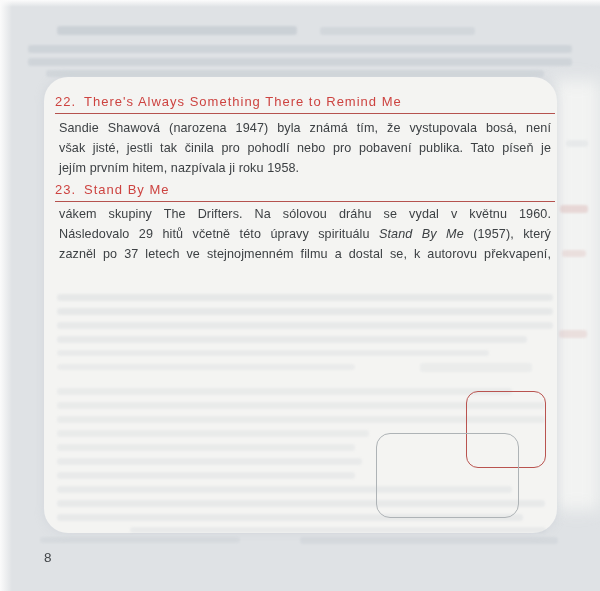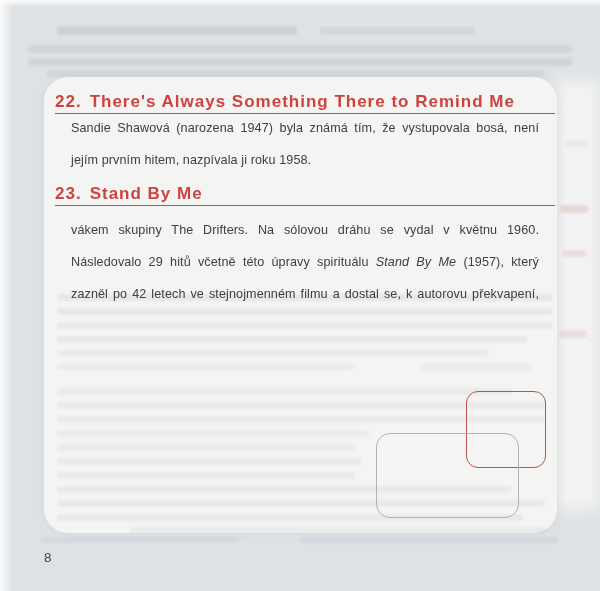--- a/index.html
+++ b/index.html
@@ -14,26 +14,26 @@
     background:linear-gradient(90deg,#fbfbfb,rgba(251,251,251,0));z-index:6;}
   .rightband{position:absolute;right:0;top:80px;width:46px;height:430px;
     background:#f2f3f2;filter:blur(8px);z-index:0;}
   .panel{
     position:absolute;left:44px;top:77px;width:513px;height:456px;
     background:#f4f4f2;border-radius:24px;z-index:1;
     box-shadow:0 0 10px rgba(190,196,202,.35);
   }
   .content{position:absolute;left:55px;top:92px;width:500px;z-index:2;}
   h2.heading{
-    margin:0;font-size:17px;line-height:19px;font-weight:bold;
+    margin:0;font-size:13px;line-height:19px;font-weight:normal;
     color:var(--heading_red);letter-spacing:1px;white-space:nowrap;
   }
   h2.heading .num{margin-right:8px;}
   .rule{border-top:1.7px solid var(--underline_red);margin-top:2px;height:0;}
-  .para{margin:16px;font-size:12.6px;line-height:16px;color:var(--body_text);
+  .para{margin:4px;font-size:12.6px;line-height:16px;color:var(--body_text);
     letter-spacing:.1px;}
   .just{text-align:justify;text-align-last:justify;}
   .mt6{margin-top:6px;}
   .mt8{margin-top:8px;}
   .mt5{margin-top:5px;}
   .ital{font-style:italic;}
   .redbox{position:absolute;left:466px;top:391px;width:78px;height:75px;
     border:1.6px solid var(--red_box_border);border-radius:12px;z-index:3;}
   .graybox{position:absolute;left:376px;top:433px;width:141px;height:83px;
     border:1.4px solid var(--gray_box_border);border-radius:14px;z-index:3;}
@@ -90,31 +90,32 @@
   <div class="bl z0" style="left:300px;top:537px;width:258px;opacity:.26"></div>
 
   <div class="content">
 
     <div>
       <h2 class="heading">
         <span class="num">22.</span><span>There's Always Something There to Remind Me</span>
       </h2>
       <div class="rule"></div>
       <p class="para just mt6">Sandie Shawová (narozena 1947) byla známá tím, že vystupovala bosá, není</p>
+      <p class="para just">však jisté, jestli tak činila pro pohodlí nebo pro pobavení publika. Tato píseň je</p>
       <p class="para">jejím prvním hitem, nazpívala ji roku 1958.</p>
     </div>
 
     <div>
       <h2 class="heading mt8">
         <span class="num">23.</span><span>Stand By Me</span>
       </h2>
       <div class="rule"></div>
       <p class="para just">vákem skupiny The Drifters. Na sólovou dráhu se vydal v květnu 1960.</p>
       <p class="para just"><span>Následovalo 29 hitů včetně této úpravy spirituálu </span><span class="ital">Stand By Me</span><span> (1957), který</span></p>
-      <p class="para just">zazněl po 42 letech ve stejnojmenném filmu a dostal se, k autorovu překvapení,</p>
+      <p class="para just">zazněl po 37 letech ve stejnojmenném filmu a dostal se, k autorovu překvapení,</p>
     </div>
 
   </div>
 
   <div class="redbox"></div>
   <div class="graybox"></div>
 
   <div class="pagenum">8</div>
 
 </div>

